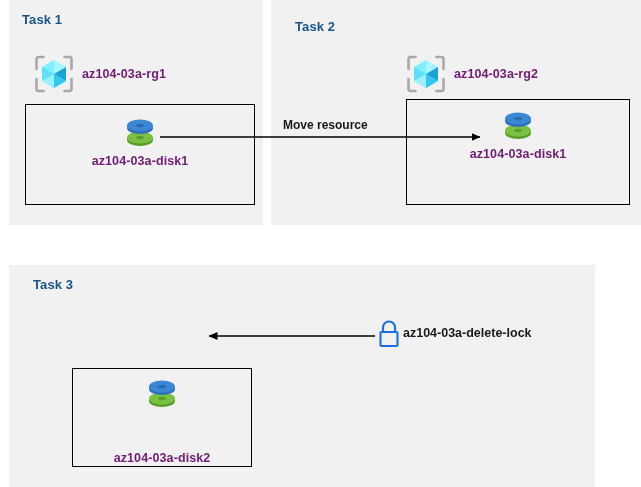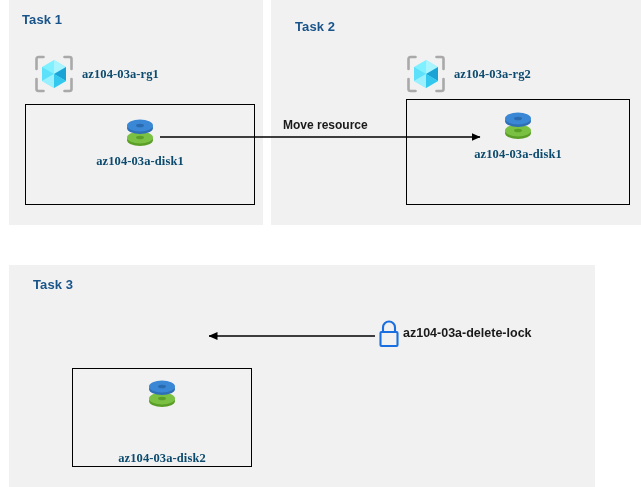--- a/index.html
+++ b/index.html
@@ -70,23 +70,22 @@
     align-items: center;
   }
 
   .rg-icon { width: 40px; height: 38px; display: block; flex: 0 0 auto; }
   .disk-icon { width: 40px; height: 40px; display: block; }
   .lock-icon { width: 28px; height: 32px; display: block; flex: 0 0 auto; }
 
   .node-label {
     font-size: 12.5px;
     font-weight: bold;
-    color: #0c4a6e;
+    color: #701a75;
     letter-spacing: .1px;
-    font-family: Liberation Serif, serif;
   }
   .rg-label { margin-left: 8px; }
   .disk-label { margin-top: 2px; }
 
   
   #node-rg1  { left: 34px;  top: 55px; }
   #node-rg2  { left: 406px; top: 55px; }
   #node-rg3  { left: 33px;  top: 318px; }
 
   #node-disk1-task1 { left: 100px; top: 112px; width: 80px; }

